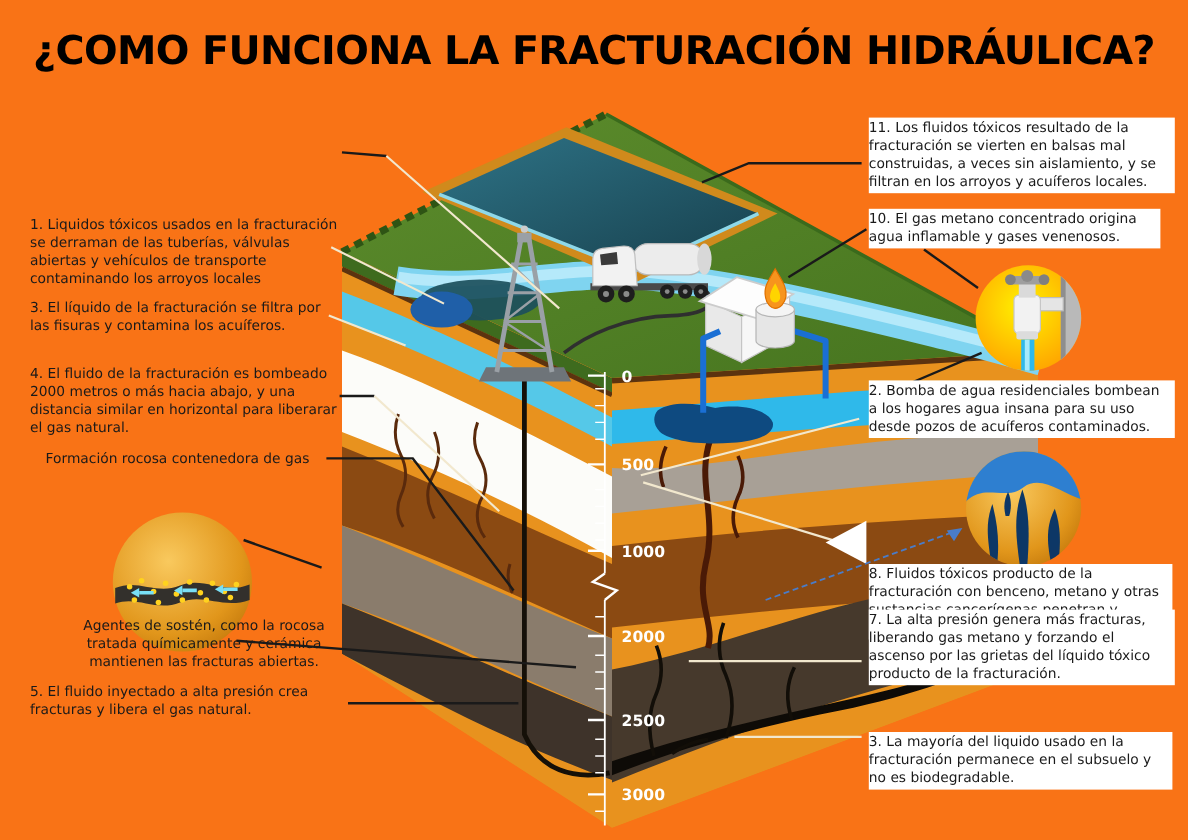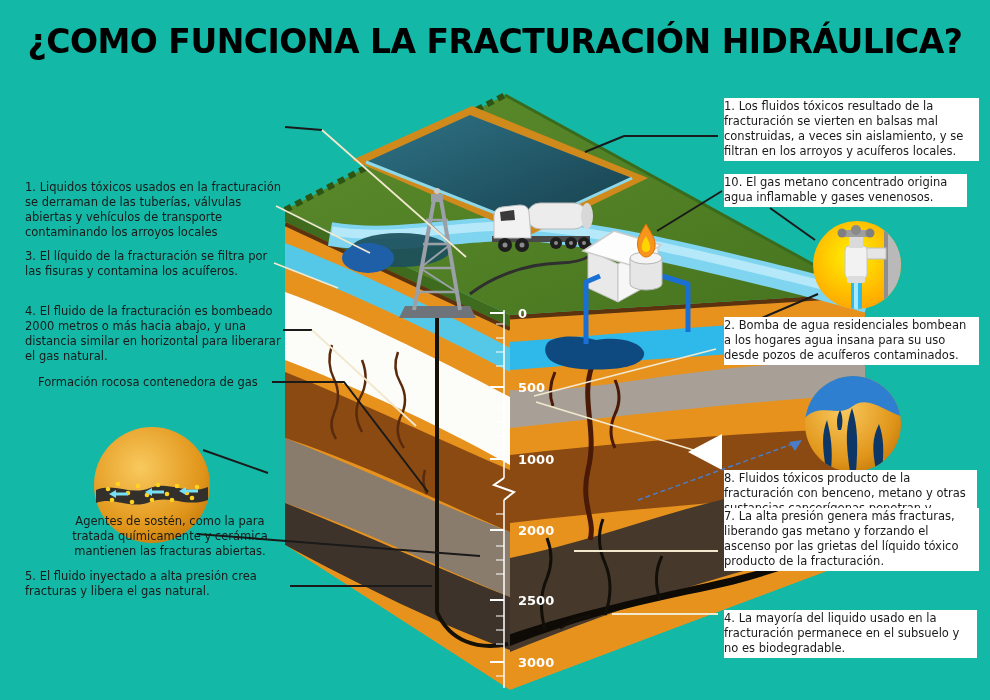--- a/index.html
+++ b/index.html
@@ -1,16 +1,16 @@
 <!DOCTYPE html>
 <html><head>
 <meta charset="utf-8">
 <style>
   html,body{margin:0;padding:0;background:#fff;}
-  .stage{position:relative;width:990px;height:700px;background:#14b8a6;overflow:hidden;
+  .stage{position:relative;width:990px;height:700px;background:#f97316;overflow:hidden;
          font-family:"DejaVu Sans",sans-serif;}
   .title{position:absolute;left:0;top:22px;width:990px;text-align:center;
          font-size:33px;font-weight:bold;letter-spacing:-0.5px;color:#000;margin:0;}
   .diagram-svg{position:absolute;left:0;top:0;}
   .note{position:absolute;font-size:11.5px;line-height:15px;color:#1a1a1a;
         white-space:pre-line;}
   .note.boxed{background:#fff;padding:1px 3px 2px 0;}
   .note.centered{text-align:center;}
 </style>
 </head>
@@ -267,38 +267,38 @@
 se derraman de las tuberías, válvulas
 abiertas y vehículos de transporte
 contaminando los arroyos locales</div>
   <div class="note" style="left:25px;top:249px;width:262px">3. El líquido de la fracturación se filtra por
 las fisuras y contamina los acuíferos.</div>
   <div class="note" style="left:25px;top:304px;width:268px">4. El fluido de la fracturación es bombeado
 2000 metros o más hacia abajo, y una
 distancia similar en horizontal para liberarar
 el gas natural.</div>
   <div class="note" style="left:38px;top:375px;width:235px">Formación rocosa contenedora de gas</div>
-  <div class="note centered" style="left:45px;top:514px;width:250px">Agentes de sostén, como la para
+  <div class="note centered" style="left:45px;top:514px;width:250px">Agentes de sostén, como la rocosa
 tratada químicamente y cerámica
 mantienen las fracturas abiertas.</div>
   <div class="note" style="left:25px;top:569px;width:250px">5. El fluido inyectado a alta presión crea
 fracturas y libera el gas natural.</div>
-  <div class="note boxed" style="left:724px;top:98px;width:252px">1. Los fluidos tóxicos resultado de la
+  <div class="note boxed" style="left:724px;top:98px;width:252px">11. Los fluidos tóxicos resultado de la
 fracturación se vierten en balsas mal
 construidas, a veces sin aislamiento, y se
 filtran en los arroyos y acuíferos locales.</div>
   <div class="note boxed" style="left:724px;top:174px;width:240px">10. El gas metano concentrado origina
 agua inflamable y gases venenosos.</div>
   <div class="note boxed" style="left:724px;top:317px;width:252px">2. Bomba de agua residenciales bombean
 a los hogares agua insana para su uso
 desde pozos de acuíferos contaminados.</div>
   <div class="note boxed" style="left:724px;top:470px;width:250px">8. Fluidos tóxicos producto de la
 fracturación con benceno, metano y otras
 sustancias cancerígenas penetran y
 contaminan los acuíferos locales.</div>
   <div class="note boxed" style="left:724px;top:508px;width:252px">7. La alta presión genera más fracturas,
 liberando gas metano y forzando el
 ascenso por las grietas del líquido tóxico
 producto de la fracturación.</div>
-  <div class="note boxed" style="left:724px;top:610px;width:250px">4. La mayoría del liquido usado en la
+  <div class="note boxed" style="left:724px;top:610px;width:250px">3. La mayoría del liquido usado en la
 fracturación permanece en el subsuelo y
 no es biodegradable.</div>
 </div>
 
 </body></html>

